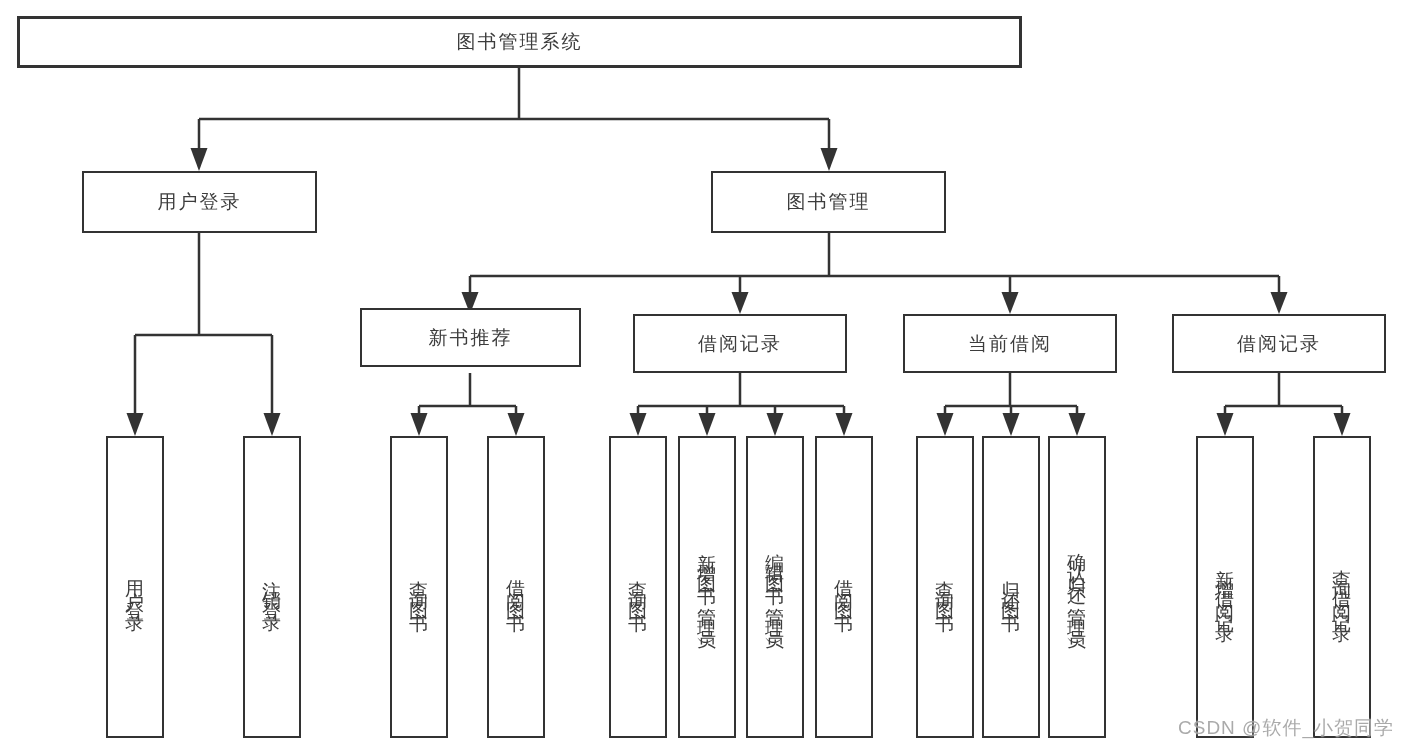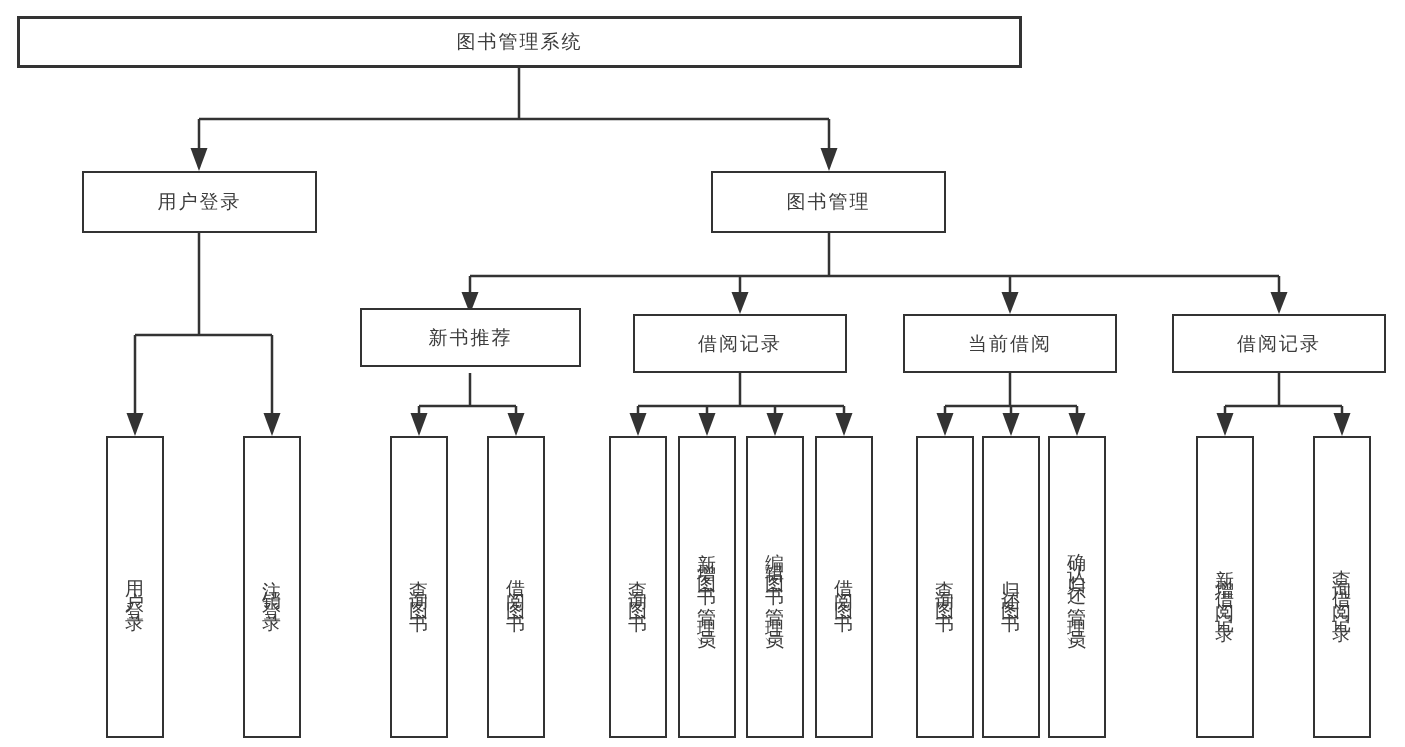--- a/index.html
+++ b/index.html
@@ -124,14 +124,15 @@
   <div class="node leaf" style="left:746px; top:436px; width:58px; height:302px;">编辑图书（管理员）</div>
   <div class="node leaf" style="left:815px; top:436px; width:58px; height:302px;">借阅图书</div>
 
   <div class="node leaf" style="left:916px; top:436px; width:58px; height:302px;">查询图书</div>
   <div class="node leaf" style="left:982px; top:436px; width:58px; height:302px;">归还图书</div>
   <div class="node leaf" style="left:1048px; top:436px; width:58px; height:302px;">确认归还（管理员）</div>
 
   <div class="node leaf" style="left:1196px; top:436px; width:58px; height:302px;">新增借阅记录</div>
   <div class="node leaf" style="left:1313px; top:436px; width:58px; height:302px;">查询借阅记录</div>
 
+  <div class="watermark">CSDN @软件_小贺同学</div>
 
 </div>
 
 </body></html>

